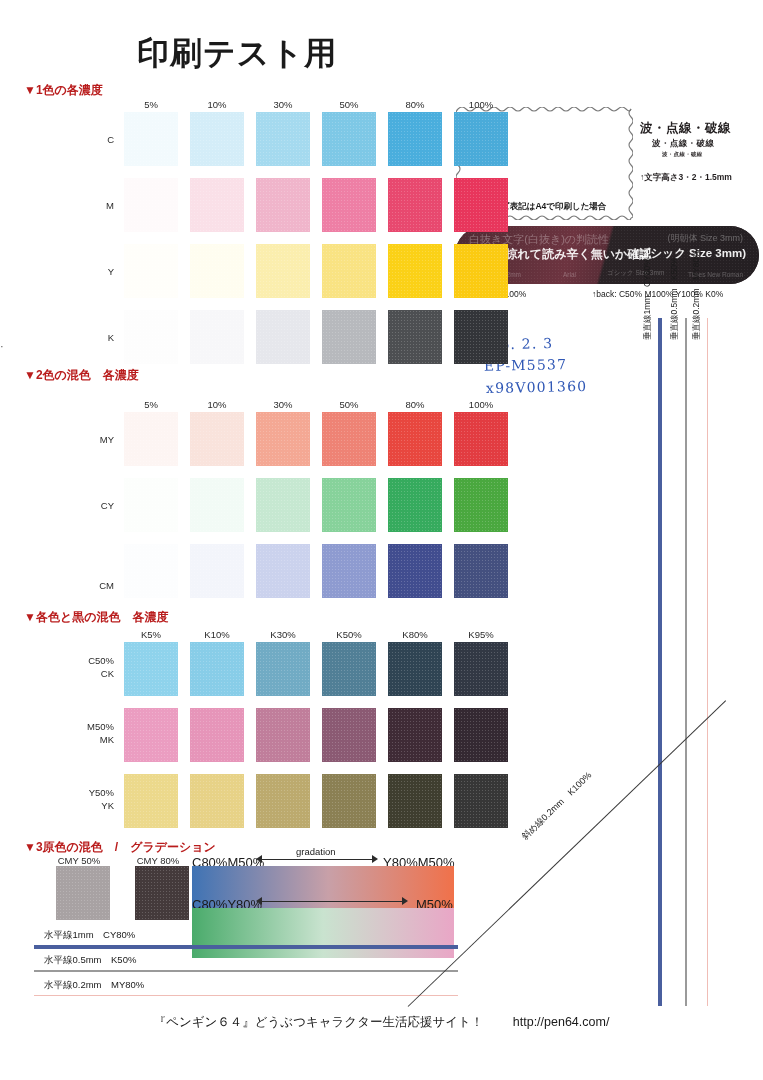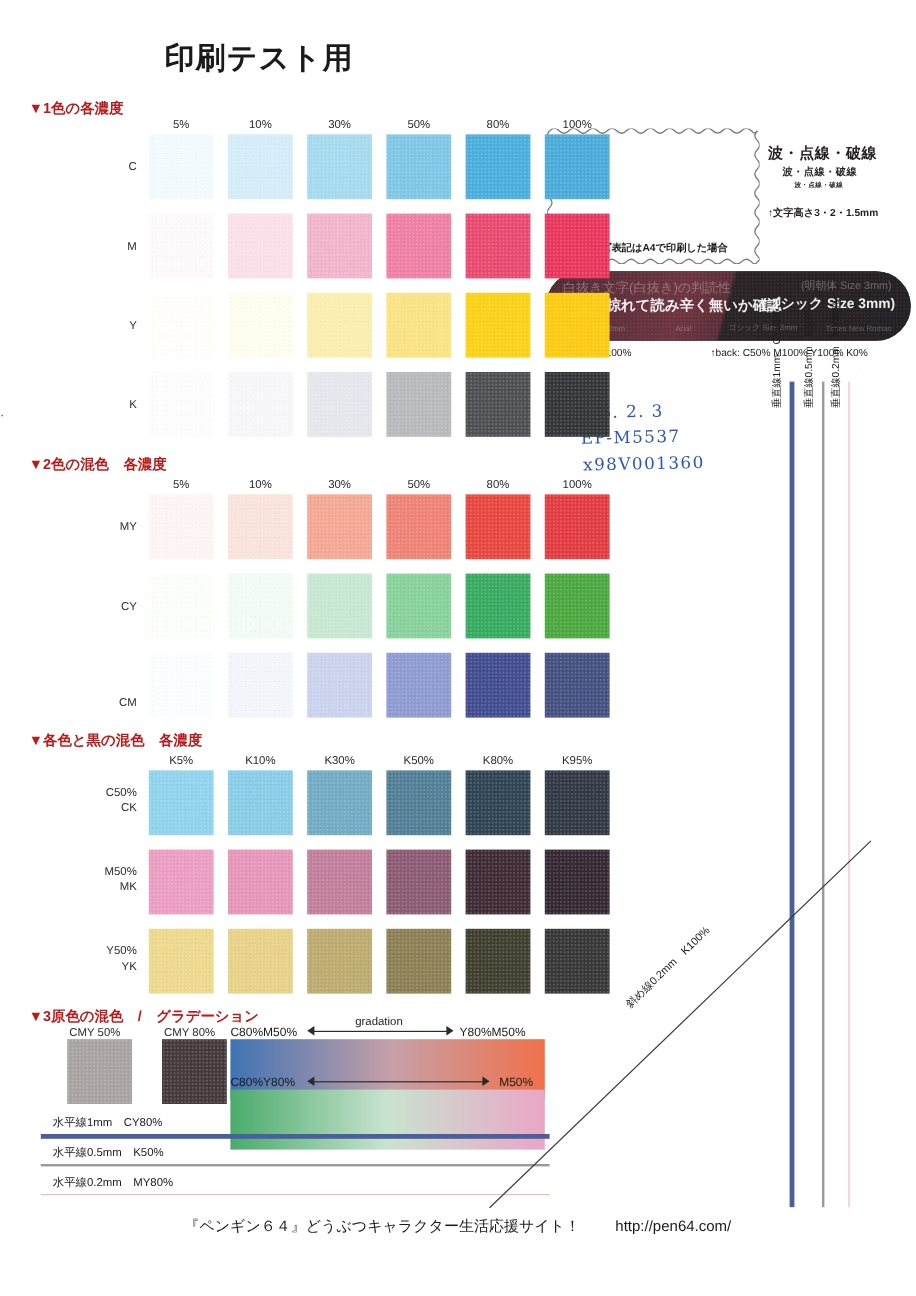--- a/index.html
+++ b/index.html
@@ -8,21 +8,21 @@
     width:763px; height:1080px; position:relative; overflow:hidden;
     background:#ffffff;
     font-family:"Liberation Sans", sans-serif;
     color:#231f20;
   }
   .page { position:absolute; inset:0; }
 
   
   .title {
     position:absolute; left:137px; top:32px;
-    font-size:25px; font-weight:bold; letter-spacing:1px;
+    font-size:32px; font-weight:bold; letter-spacing:1px;
     color:#1a1a1a;
   }
   .subtitle {
     position:absolute; left:330px; top:52px;
     font-size:10.5px; color:#2b2b2b; white-space:nowrap;
   }
 
   
   .sec-head {
     position:absolute; font-size:12px; font-weight:bold; color:#b91c1c;
@@ -132,21 +132,21 @@
 
   
   .diag { position:absolute; background:#3a3a3a; transform-origin:left center; }
   .diag-label {
     position:absolute; font-size:9px; color:#1a1a1a; white-space:nowrap;
     transform-origin:left bottom;
   }
 
   
   .grad-bar { position:absolute; height:50px; }
-  .grad-cap { position:absolute; font-size:10px; color:#1a1a1a; white-space:nowrap; }
+  .grad-cap { position:absolute; font-size:13px; color:#1a1a1a; white-space:nowrap; }
   .arrow-wrap { position:absolute; height:10px; }
   .arrow-line { position:absolute; top:5px; height:1px; background:#2b2b2b; }
   .arr { position:absolute; top:1px; width:0; height:0;
          border-top:4px solid transparent; border-bottom:4px solid transparent; }
   .arr-l { left:0; border-right:6px solid #2b2b2b; }
   .arr-r { right:0; border-left:6px solid #2b2b2b; }
   .grad-word { position:absolute; font-size:9.5px; color:#1a1a1a; }
 
   
   .footer {
@@ -282,21 +282,21 @@
         <div class="sw-noise"></div>
       </div>
       <div class="swatch" style="left: 388px; top: 310px; background: rgb(77, 79, 82);">
         <div class="sw-noise"></div>
       </div>
       <div class="swatch" style="left: 454px; top: 310px; background: rgb(51, 53, 57);">
         <div class="sw-noise"></div>
       </div>
     </div>
 
-  <div class="sec-head" style="left:24px; top:379px">▼2色の混色　各濃度</div>
+  <div class="sec-head" style="left:24px; top:367px">▼2色の混色　各濃度</div>
   <div id="s2">
       <div class="col-label" style="left: 124px; top: 399px;">5%</div>
       <div class="col-label" style="left: 190px; top: 399px;">10%</div>
       <div class="col-label" style="left: 256px; top: 399px;">30%</div>
       <div class="col-label" style="left: 322px; top: 399px;">50%</div>
       <div class="col-label" style="left: 388px; top: 399px;">80%</div>
       <div class="col-label" style="left: 454px; top: 399px;">100%</div>
       <div class="row-label" style="left: 70px; top: 434px;">MY</div>
       <div class="swatch" style="left: 124px; top: 412px; background: rgb(253, 245, 243);">
         <div class="sw-noise"></div>

